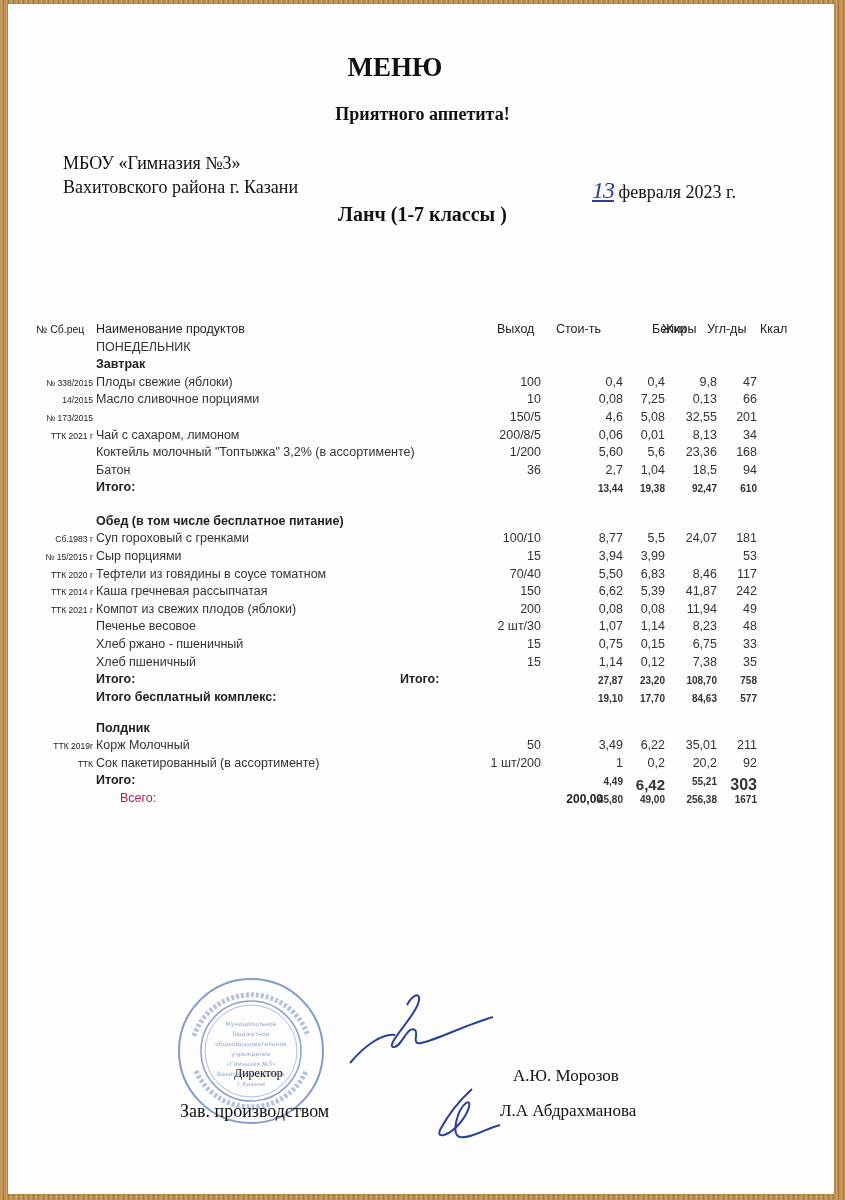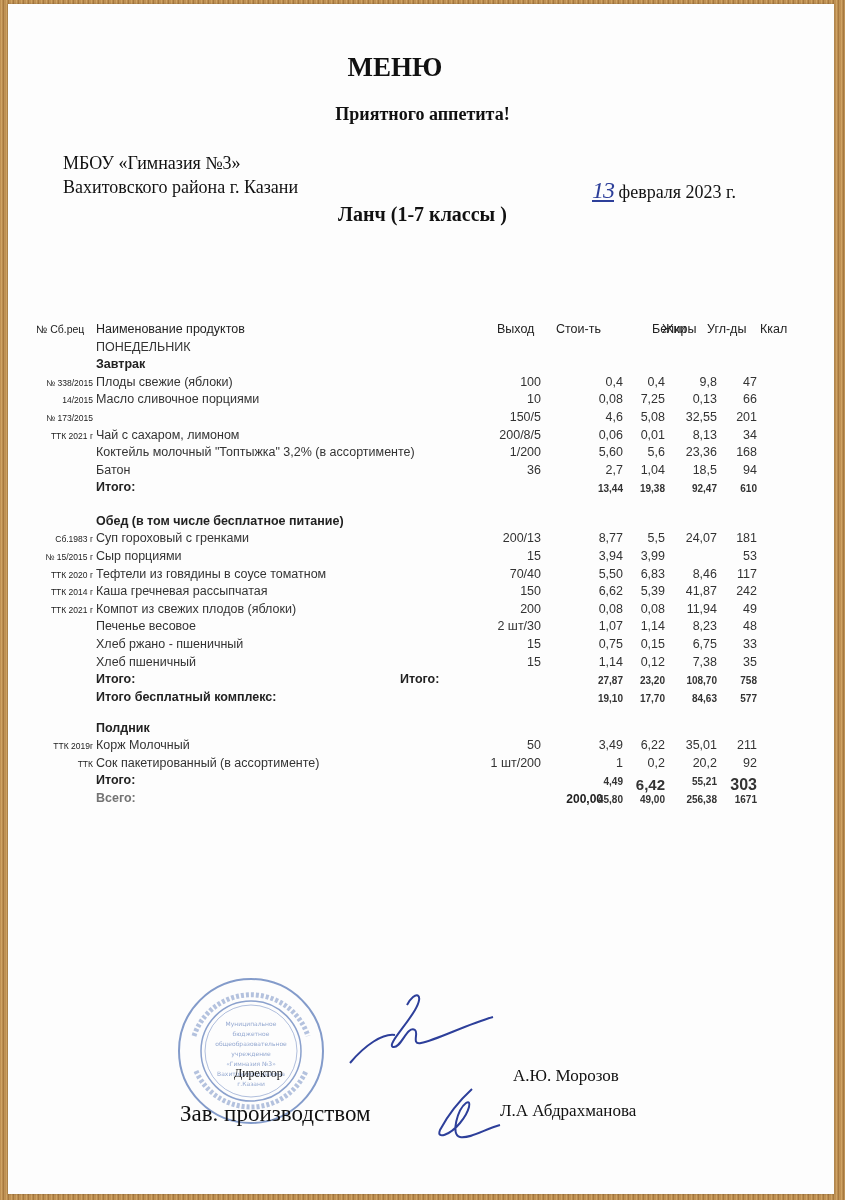--- a/index.html
+++ b/index.html
@@ -129,21 +129,21 @@
       <span class="c-fat" style="font-size:10px;font-weight:bold;top:3px;">19,38</span>
       <span class="c-carb" style="font-size:10px;font-weight:bold;top:3px;">92,47</span>
       <span class="c-kcal" style="font-size:10px;font-weight:bold;top:3px;">610</span>
     </div>
     <div class="row" style="top:513.8400000000001px">
       <span class="c-name" style="font-weight:bold;color:#222;">Обед (в том числе бесплатное питание)</span>
     </div>
     <div class="row" style="top:531.4400000000002px">
       <span class="c-code">Сб.1983 г</span>
       <span class="c-name">Суп гороховый с гренками</span>
-      <span class="c-out">200/13</span>
+      <span class="c-out">100/10</span>
       <span class="c-prot">8,77</span>
       <span class="c-fat">5,5</span>
       <span class="c-carb">24,07</span>
       <span class="c-kcal">181</span>
     </div>
     <div class="row" style="top:549.0400000000002px">
       <span class="c-code">№ 15/2015 г</span>
       <span class="c-name">Сыр порциями</span>
       <span class="c-out">15</span>
       <span class="c-prot">3,94</span>
@@ -238,21 +238,21 @@
       <span class="c-kcal">92</span>
     </div>
     <div class="row" style="top:773.4400000000004px">
       <span class="c-name" style="font-weight:bold;color:#222;">Итого:</span>
       <span class="c-prot" style="font-size:10px;font-weight:bold;top:3px;">4,49</span>
       <span class="c-fat" style="font-size:15px;font-weight:bold;top:3px;">6,42</span>
       <span class="c-carb" style="font-size:10px;font-weight:bold;top:3px;">55,21</span>
       <span class="c-kcal" style="font-size:16px;font-weight:bold;top:3px;">303</span>
     </div>
     <div class="row" style="top:791.0400000000004px">
-      <span class="c-name" style="font-weight:bold;color:#737373;">Всего:</span>
+      <span class="c-name" style="font-weight:normal;color:#be185d;margin-left:24px;">Всего:</span>
       <span style="right:242px;font-weight:bold;font-size:12px;top:1px;color:#222;">200,00</span>
       <span class="c-prot" style="font-size:10px;font-weight:bold;top:3px;">45,80</span>
       <span class="c-fat" style="font-size:10px;font-weight:bold;top:3px;">49,00</span>
       <span class="c-carb" style="font-size:10px;font-weight:bold;top:3px;">256,38</span>
       <span class="c-kcal" style="font-size:10px;font-weight:bold;top:3px;">1671</span>
     </div>
   </div>
 
 <svg class="stamp" viewBox="0 0 150 150">
   <circle cx="75" cy="75" r="72" fill="none" stroke="#5a79b8" stroke-width="2" opacity="0.75"></circle>
@@ -275,14 +275,14 @@
   <path d="M62 20 C70 5, 80 8, 70 25 C60 42, 42 60, 48 62 C56 64, 62 40, 70 45 C74 48, 66 60, 76 58 C92 55, 120 40, 148 32" fill="none" stroke="#2d3f9a" stroke-width="2"></path>
   <path d="M5 78 C20 60, 38 48, 50 50" fill="none" stroke="#2d3f9a" stroke-width="2"></path>
 </svg>
 
 <svg class="sig" style="left:430px; top:1085px; width:80px; height:60px;" viewBox="0 0 80 60">
   <path d="M42 4 C30 15, 18 30, 10 45 C6 55, 20 50, 30 38 C40 26, 42 14, 36 18 C28 24, 20 50, 30 52 C40 54, 55 44, 70 40" fill="none" stroke="#2d3f9a" stroke-width="2"></path>
 </svg>
 
 <div class="abs serif" style="left:234px; top:1066px; font-size:12px;">Директор</div>
 <div class="abs serif" style="left:513px; top:1066px; font-size:17px;">А.Ю. Морозов</div>
-<div class="abs serif" style="left:180px; top:1101px; font-size:23px;">Зав. производством</div>
+<div class="abs serif" style="left:180px; top:1101px; font-size:18px;">Зав. производством</div>
 <div class="abs serif" style="left:500px; top:1101px; font-size:17px;">Л.А Абдрахманова</div>
 
 </body></html>

